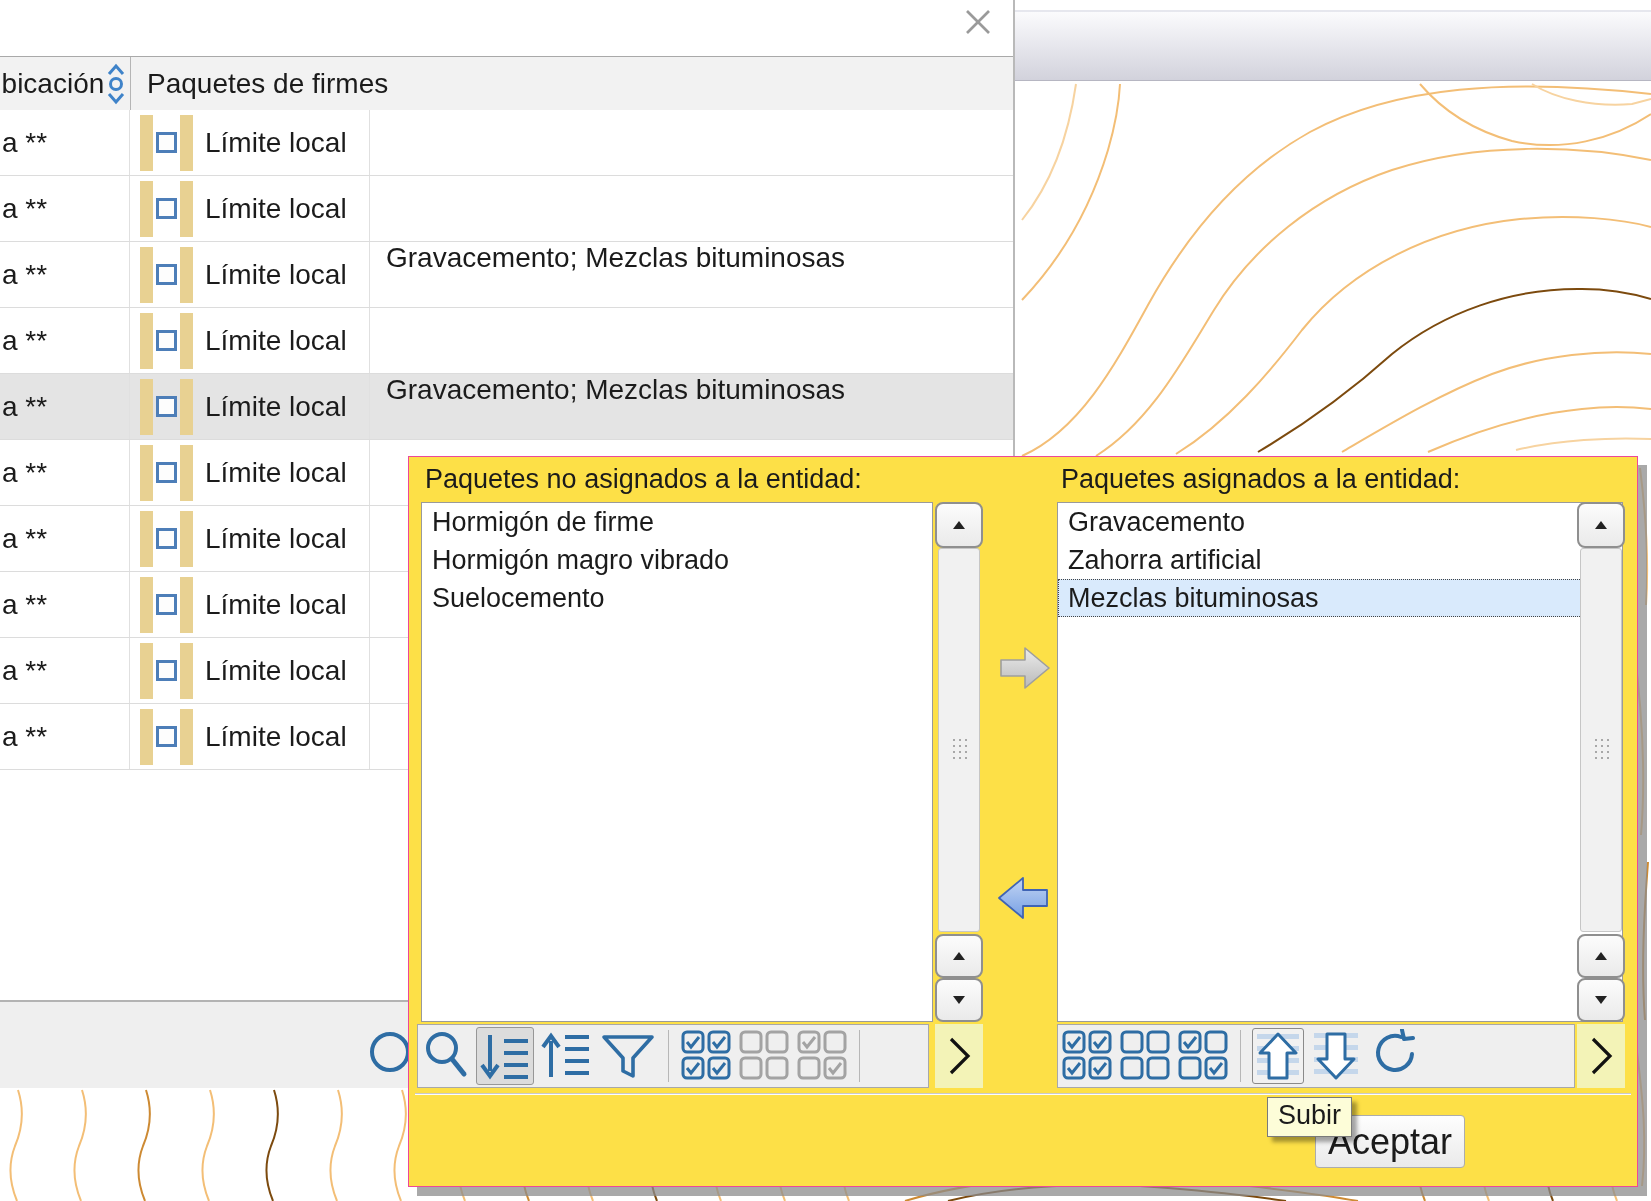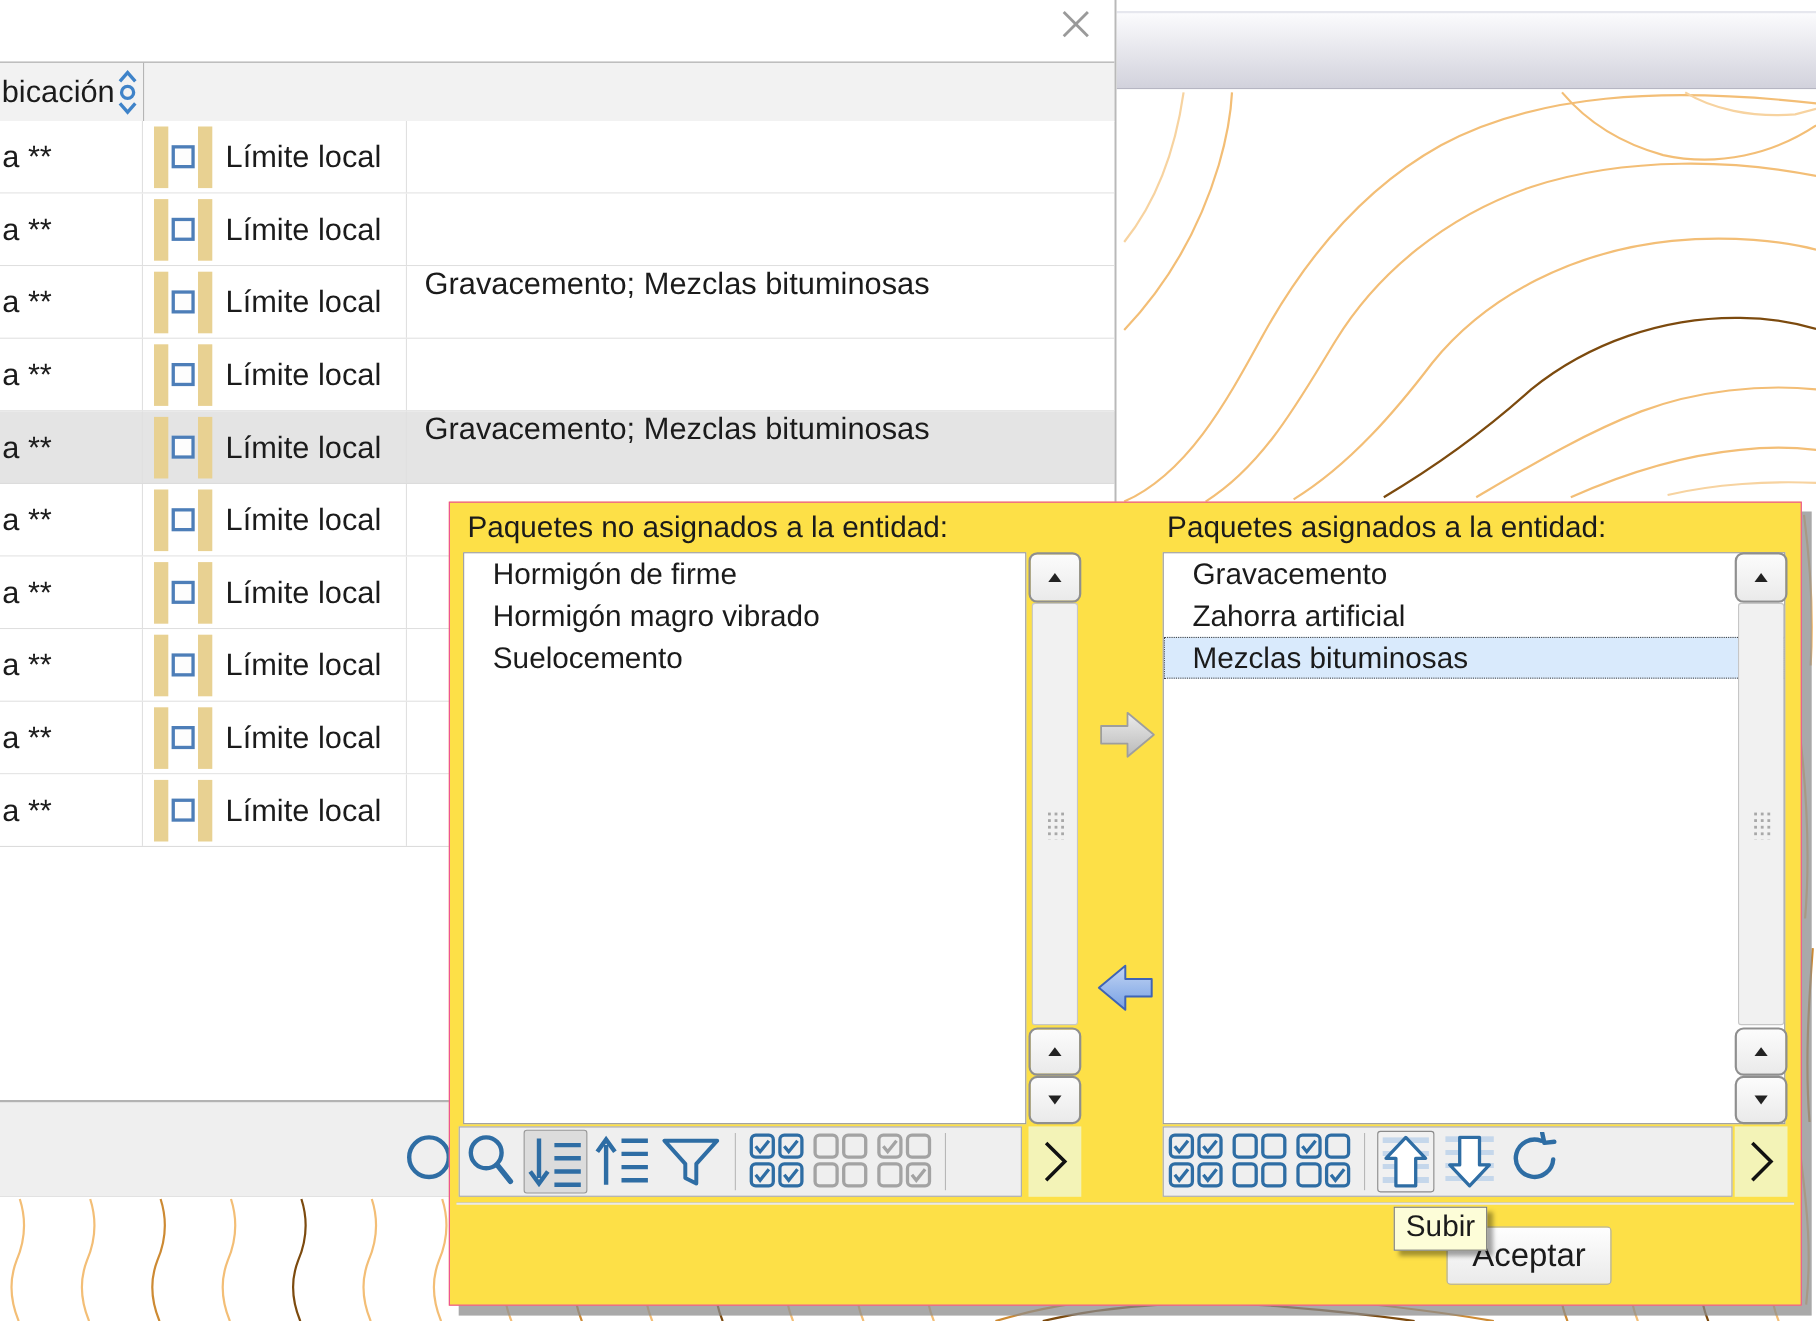--- a/index.html
+++ b/index.html
@@ -40,21 +40,21 @@
   .partial-magnifier{position:absolute;left:370px;top:30px;width:32px;height:32px;border:4px solid #2e6da4;border-radius:50%;}
 
   
   #dialog{position:absolute;left:408px;top:456px;width:1230px;height:731px;background:#fde047;
     border:1px solid #ec4899;z-index:3;box-shadow:9px 9px 0 rgba(140,140,140,.75);box-sizing:border-box;}
   .dlg-label{position:absolute;top:7px;font-size:27px;}
   .dlg-label.l{left:16px;} .dlg-label.r{left:652px;}
   .listbox{position:absolute;top:45px;height:520px;background:#fff;border:1px solid #9a9a9a;box-sizing:border-box;overflow:hidden;}
   #list-unassigned{left:12px;width:512px;}
   #list-assigned{left:648px;width:566px;}
-  .li{height:38px;line-height:38px;font-size:27px;padding-left:26px;white-space:nowrap;}
+  .li{height:38px;line-height:38px;font-size:27px;padding-left:10px;white-space:nowrap;}
   .li.sel{background:#d9eafc;outline:1px dotted #444;outline-offset:-1px;}
 
   .sbar{position:absolute;top:45px;width:48px;height:520px;}
   .sbar.l{left:526px;} .sbar.r{left:1168px;}
   .sbtn{position:absolute;left:0;width:44px;border:2px solid #8f8f8f;border-radius:8px;
     background:linear-gradient(#fcfcfc,#eaeaea);display:flex;align-items:center;justify-content:center;}
   .sbtn.top{top:0;height:42px;}
   .sbtn.b1{top:432px;height:40px;}
   .sbtn.b2{top:476px;height:40px;}
   .strack{position:absolute;top:46px;left:3px;width:42px;height:384px;background:#f1f1f1;border:1px solid #c6c6c6;border-radius:3px;box-sizing:border-box;}
@@ -78,21 +78,21 @@
   .stripes{position:absolute;left:4px;right:4px;top:5px;bottom:5px;
     background:repeating-linear-gradient(#c5d7eb 0 5px,rgba(0,0,0,0) 5px 12px);}
   .mvbtn svg{position:relative;}
 
   .ybtn{position:absolute;top:567px;width:48px;height:64px;background:#f3f3b7;
     display:flex;align-items:center;justify-content:center;border:none;padding:0;}
   .ybtn.l{left:526px;} .ybtn.r{left:1168px;}
 
   .divider{position:absolute;left:6px;right:6px;top:636px;height:1px;background:#c9c9c9;border-bottom:1px solid #fdfdfd;}
   .dlgbtn{position:absolute;top:658px;height:53px;border:1px solid #acacac;border-radius:4px;
-    background:linear-gradient(#fefefe,#eaeaea);font-family:"Liberation Sans",sans-serif;font-size:30px;color:#1b1b1b;}
+    background:linear-gradient(#fefefe,#eaeaea);font-family:"Liberation Sans",sans-serif;font-size:36px;color:#1b1b1b;}
   #accept{left:906px;width:150px;} #cancel{left:1066px;width:152px;}
   .tooltip{position:absolute;left:858px;top:640px;padding:2px 10px 5px;background:#fdfdd8;
     border:1px solid #7a7a7a;font-size:27px;box-shadow:5px 5px 4px rgba(0,0,0,.35);z-index:10;}
 </style>
 </head>
 <body>
 
 <div id="stage">
 
   <svg id="map" width="1651" height="1201" viewBox="0 0 1651 1201">
@@ -155,20 +155,23 @@
       <div class="th th1">
         <span class="th-label">ubicación</span>
         <span class="sorticon">
           <svg width="22" height="46" viewBox="0 0 22 46">
             <polyline points="4,13 11,5 18,13" fill="none" stroke="#3f83c9" stroke-width="3"></polyline>
             <circle cx="11" cy="23" r="5.5" fill="none" stroke="#3f83c9" stroke-width="3"></circle>
             <polyline points="4,33 11,41 18,33" fill="none" stroke="#3f83c9" stroke-width="3"></polyline>
           </svg>
         </span>
       </div>
+      <div class="th th3">
+        <span class="th-label">Paquetes de firmes</span>
+      </div>
     </div>
 
     <div id="table-rows">
         <div class="t-row">
           <div class="c1">
             <span>a **</span>
           </div>
           <div class="c2">
             <span class="mi">
               <i class="b"></i>

